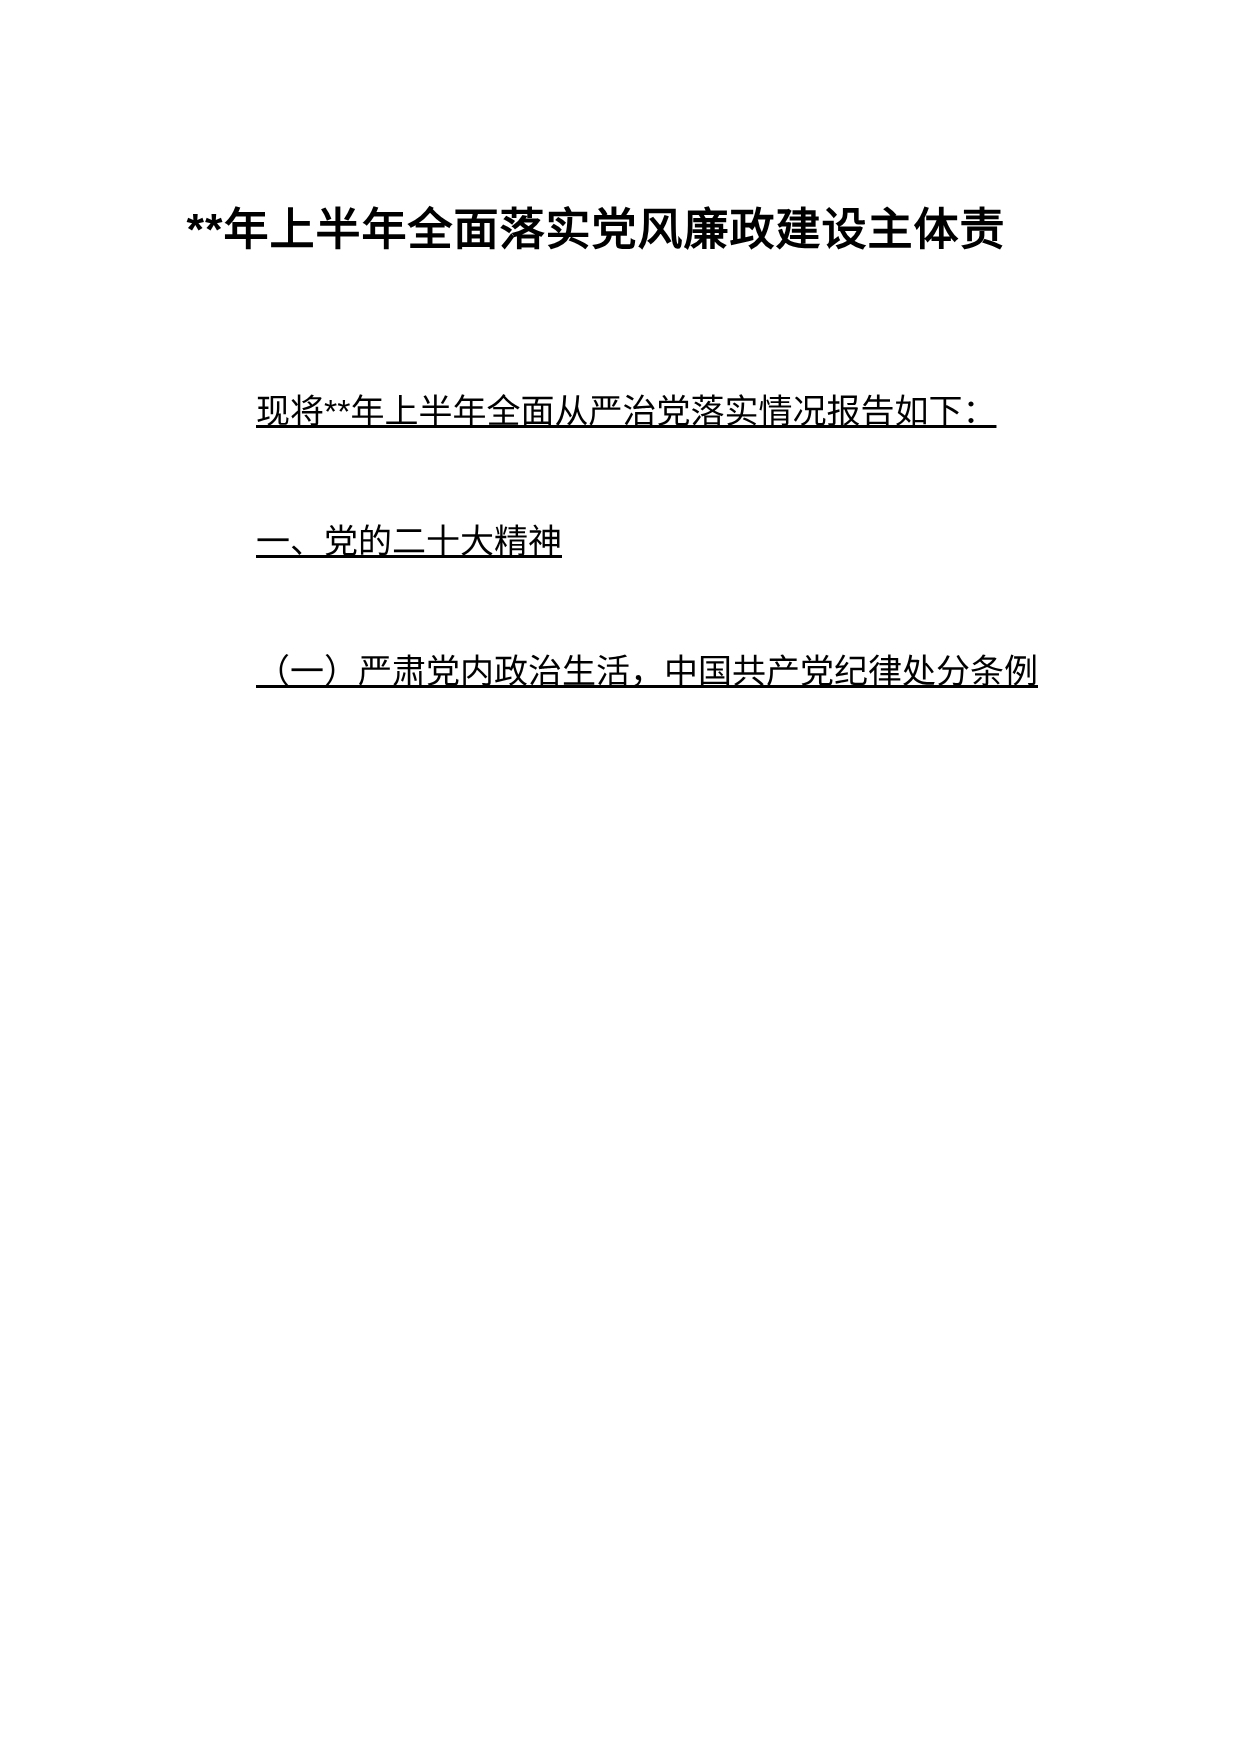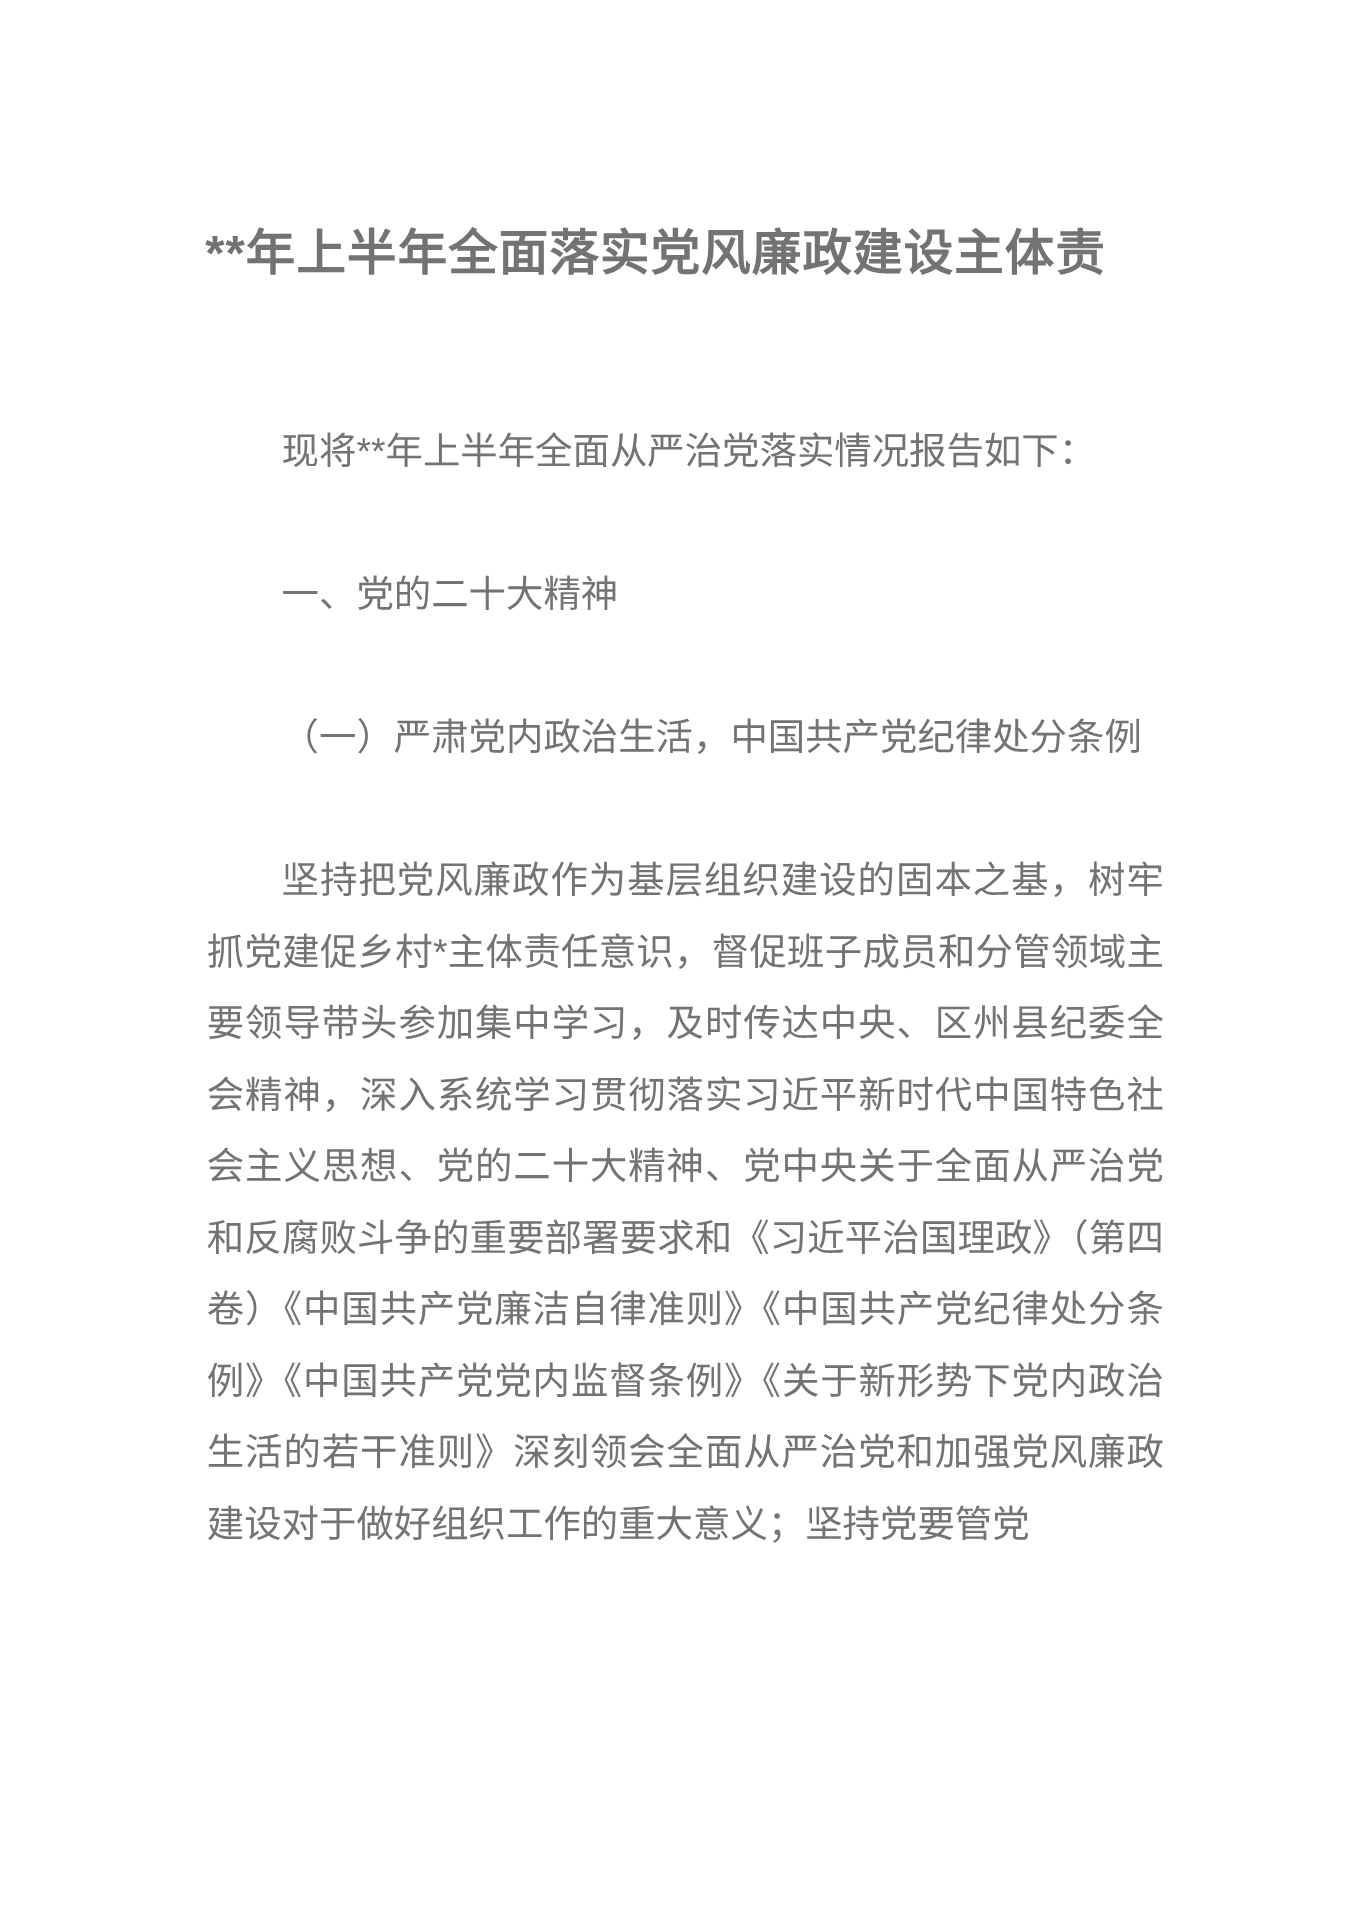--- a/index.html
+++ b/index.html
@@ -5,21 +5,21 @@
   html, body {
     margin: 0;
     padding: 0;
     background: #ffffff;
   }
   .page {
     position: relative;
     width: 1192px;
     height: 1754px;
     background: #ffffff;
-    color: #737373;
+    color: #000000;
     font-family: "Liberation Sans", sans-serif;
     overflow: hidden;
   }
   .doc-title {
     padding-top: 151px;
     font-size: 45px;
     font-weight: 700;
     line-height: 158px;
     text-align: center;
     letter-spacing: 1px;
@@ -27,34 +27,34 @@
   .doc-title .title-line {
     white-space: nowrap;
   }
   .content {
     margin-left: 188px;
     margin-top: 70px;
     width: 870px;
     font-size: 34px;
     line-height: 65px;
     text-align: justify;
+    text-decoration: underline;
   }
   .content p {
     margin: 0 0 65px 0;
     text-indent: 68px;
     word-break: break-all;
   }
 </style>
 </head>
 <body>
 
 <div class="page">
   <div class="doc-title">
     <div class="title-line">**年上半年全面落实党风廉政建设主体责</div>
   </div>
 
   <div class="content">
     <p>现将**年上半年全面从严治党落实情况报告如下：</p>
     <p>一、党的二十大精神</p>
     <p>（一）严肃党内政治生活，中国共产党纪律处分条例</p>
-    <p>坚持把党风廉政作为基层组织建设的固本之基，树牢抓党建促乡村*主体责任意识，督促班子成员和分管领域主要领导带头参加集中学习，及时传达中央、区州县纪委全会精神，深入系统学习贯彻落实习近平新时代中国特色社会主义思想、党的二十大精神、党中央关于全面从严治党和反腐败斗争的重要部署要求和《习近平治国理政》（第四卷）《中国共产党廉洁自律准则》《中国共产党纪律处分条例》《中国共产党党内监督条例》《关于新形势下党内政治生活的若干准则》深刻领会全面从严治党和加强党风廉政建设对于做好组织工作的重大意义；坚持党要管党</p>
   </div>
 </div>
 
 </body></html>

